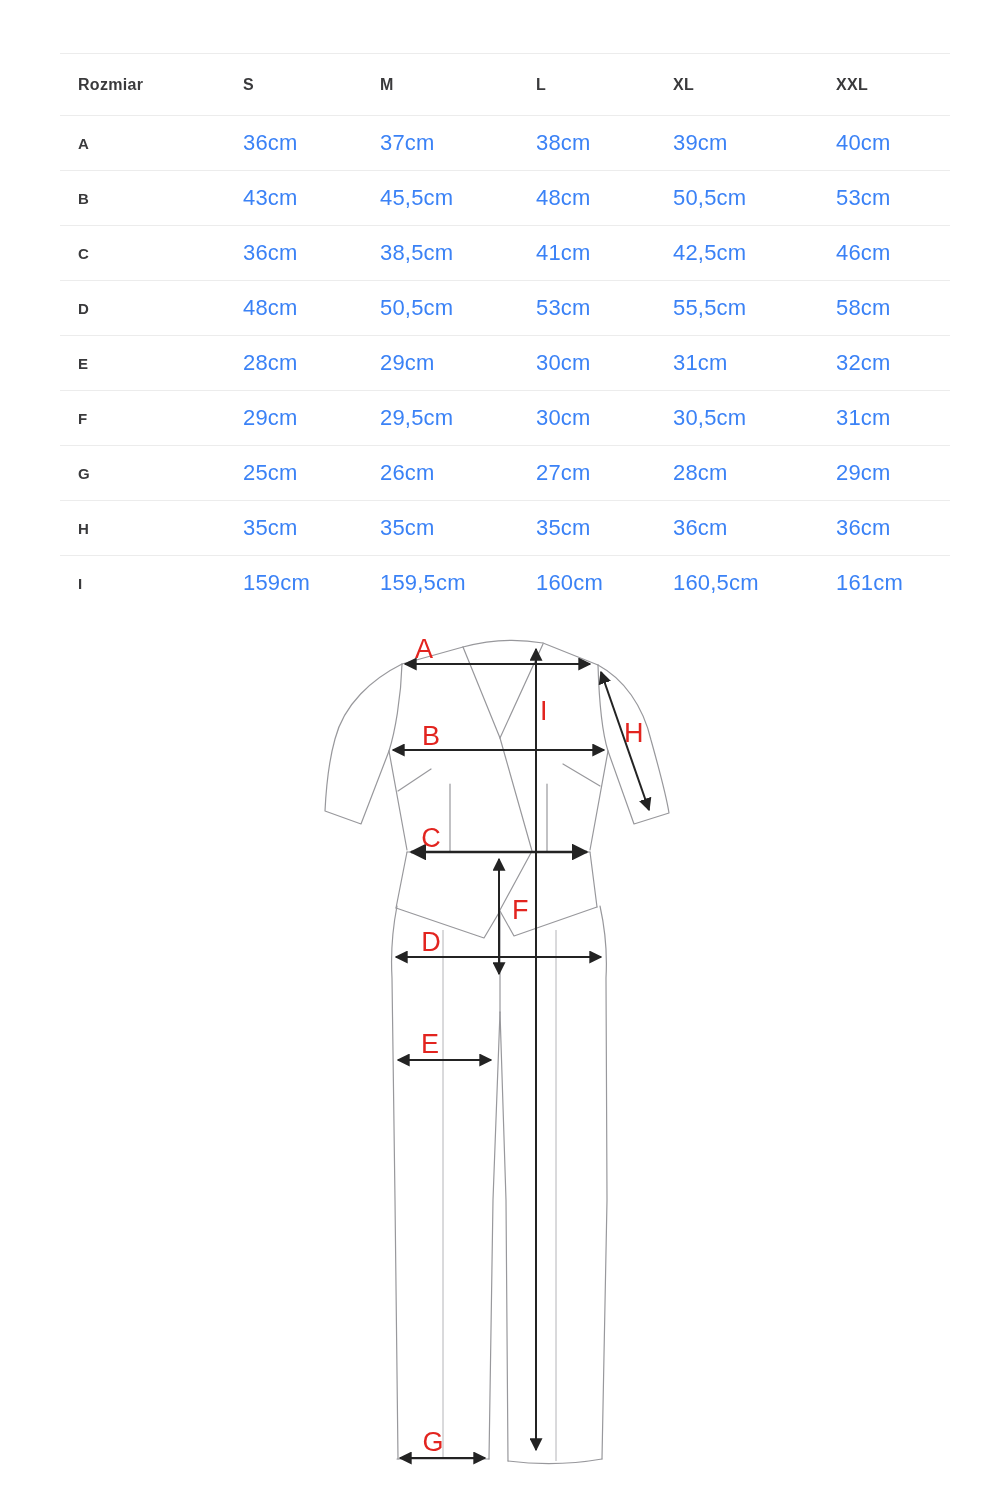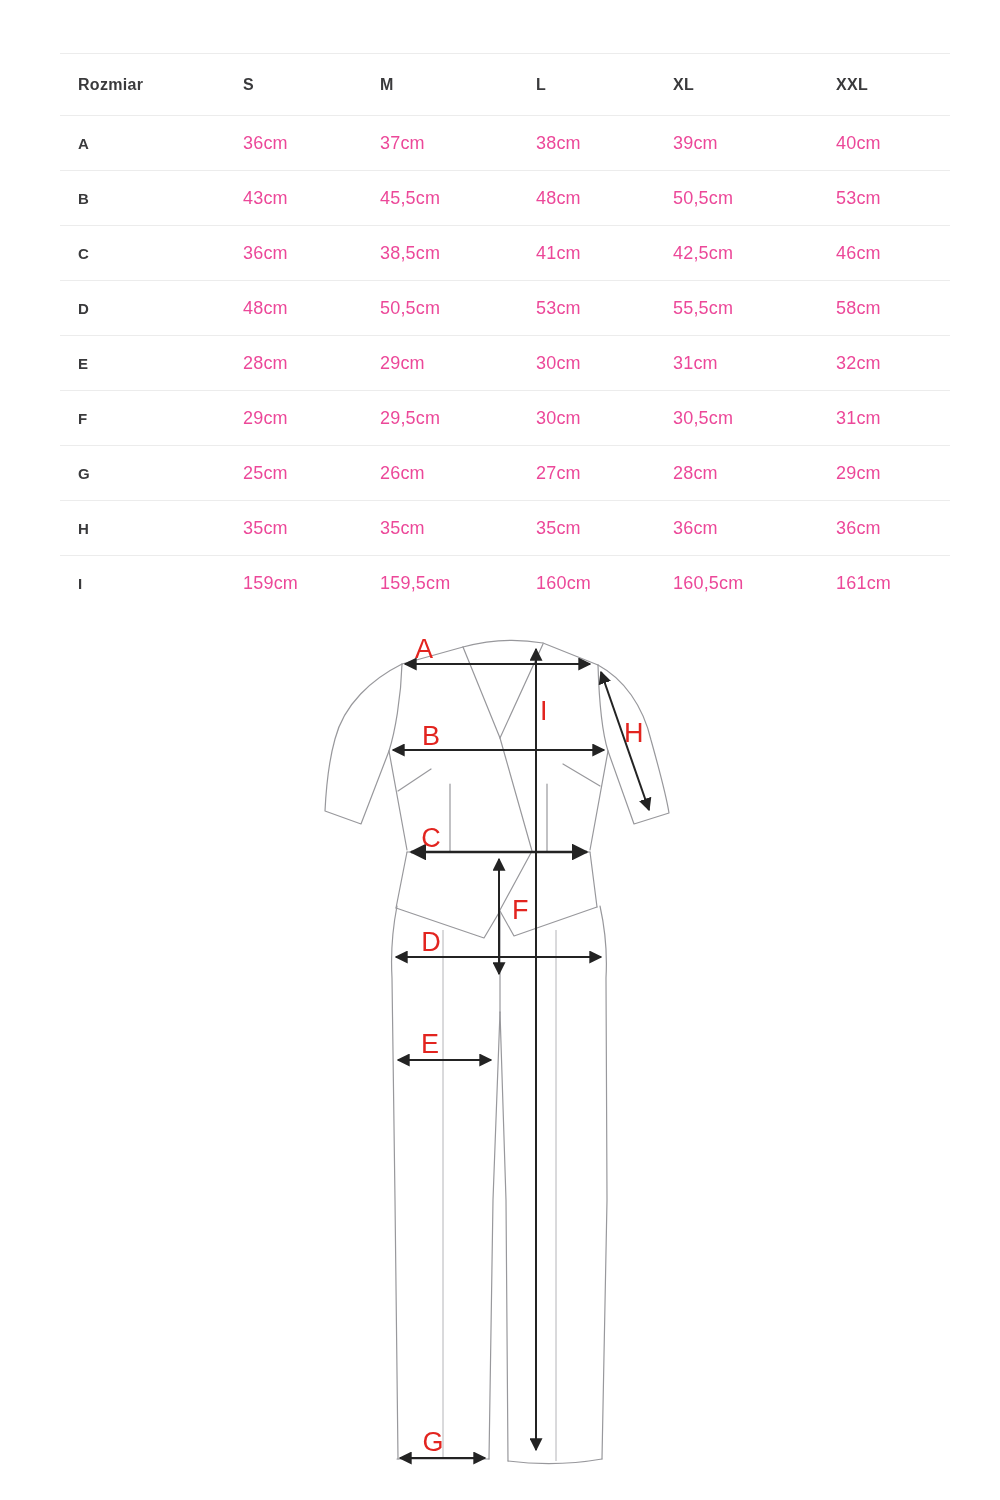--- a/index.html
+++ b/index.html
@@ -32,21 +32,21 @@
     border-bottom:1px solid #ececec;
   }
   table.size-table tbody tr:last-child{border-bottom:none;}
   table.size-table th{
     font-size:16px;font-weight:700;color:#3a3a3c;letter-spacing:.3px;
   }
   td.row-label{
     font-size:15px;font-weight:700;color:#3a3a3c;letter-spacing:.3px;
   }
   td.cell{
-    font-size:18px;font-weight:400;color:#ec4899;letter-spacing:.2px;
+    font-size:22px;font-weight:400;color:#3b82f6;letter-spacing:.2px;
   }
   svg.diagram{
     position:absolute;left:0;top:0;
     pointer-events:none;
   }
   .garment{stroke:#98989c;stroke-width:1.2;fill:none;stroke-linejoin:round;stroke-linecap:round;}
   .crease{stroke:#b4b4b8;stroke-width:1;fill:none;}
   .measure{stroke:#232323;stroke-width:2;fill:none;}
   .measure.thick{stroke-width:2.6;}
   .mlabel{

